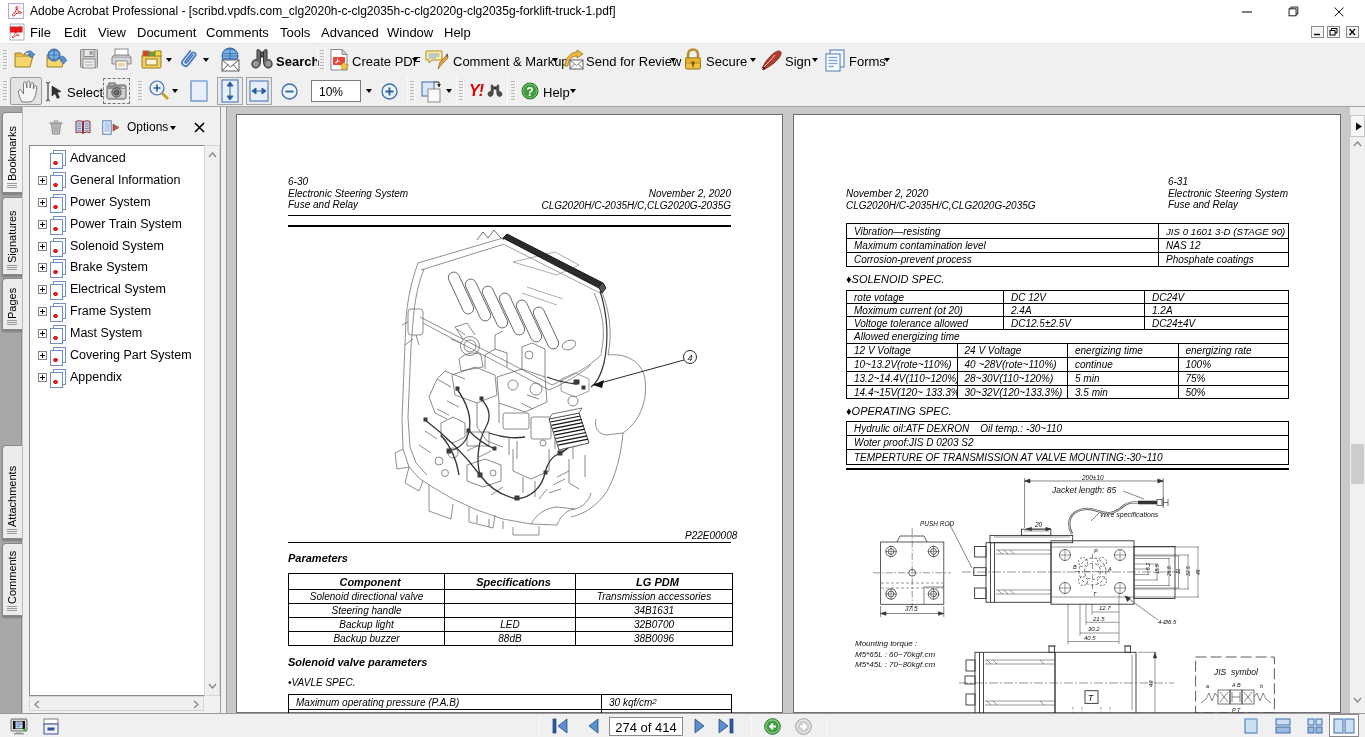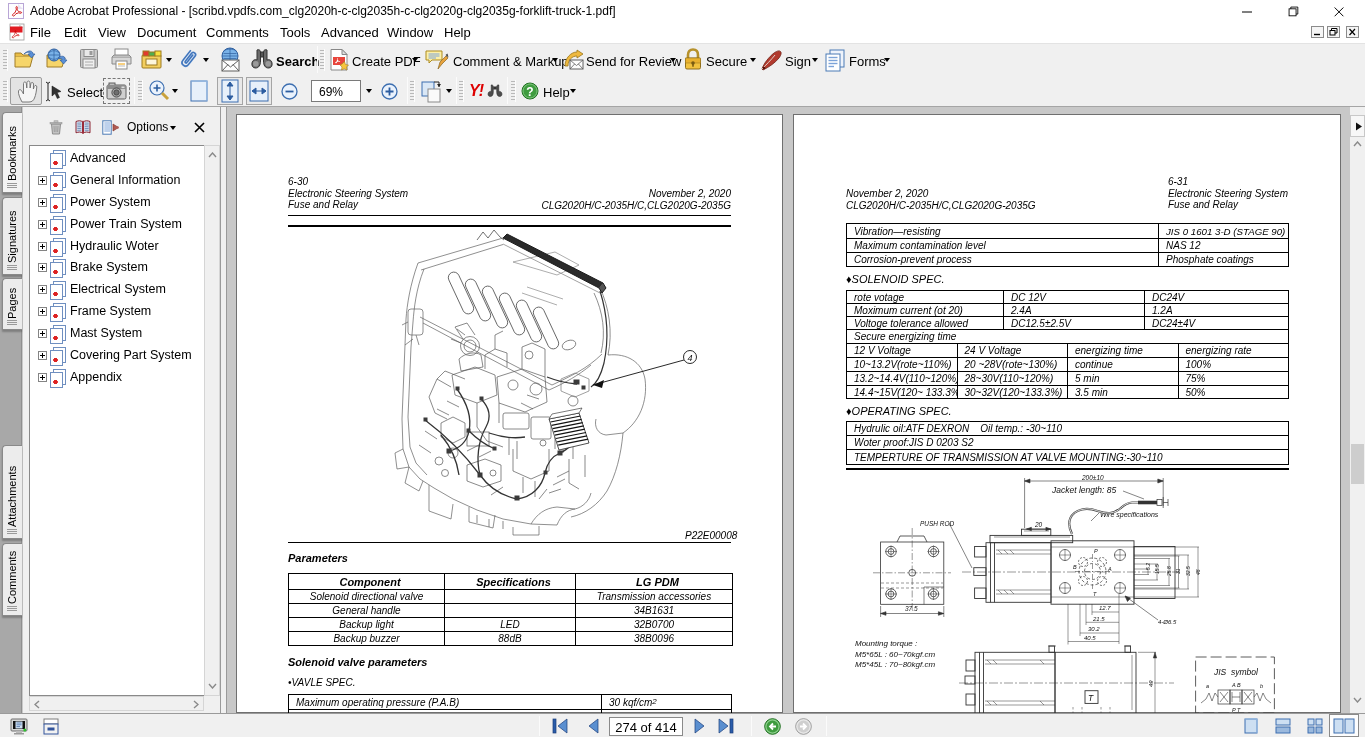--- a/index.html
+++ b/index.html
@@ -263,21 +263,21 @@
     <div class="abs" style="left:246px;top:2px;width:26px;height:28px;background:#e9e9e9;border:1px solid #a5a5a5"></div>
     <svg class="abs" style="left:249px;top:5px" width="20" height="22" viewBox="0 0 20 22">
       <rect x="1" y="1" width="18" height="20" fill="#e7f0fa" stroke="#3c6eb0"></rect>
       <path d="M3 11 L17 11 M3 11 L7 8 L7 14 Z M17 11 L13 8 L13 14 Z" stroke="#2c5da0" fill="#2c5da0" stroke-width="1"></path>
     </svg>
     <svg class="abs" style="left:281px;top:8px" width="17" height="17" viewBox="0 0 17 17">
       <circle cx="8.5" cy="8.5" r="7.5" fill="#eaf2fc" stroke="#3c6eb0" stroke-width="1.3"></circle>
       <line x1="4.5" y1="8.5" x2="12.5" y2="8.5" stroke="#2c5da0" stroke-width="1.8"></line>
     </svg>
     <div class="abs" style="left:311px;top:5px;width:50px;height:22px;background:#fff;border:1px solid #7a7a7a"></div>
-    <div class="abs" style="left:319px;top:10px;font-size:12px">69%</div>
+    <div class="abs" style="left:319px;top:10px;font-size:12px">10%</div>
     <div class="dar" style="left:366px"></div>
     <svg class="abs" style="left:381px;top:8px" width="17" height="17" viewBox="0 0 17 17">
       <circle cx="8.5" cy="8.5" r="7.5" fill="#eaf2fc" stroke="#3c6eb0" stroke-width="1.3"></circle>
       <path d="M4.5 8.5 L12.5 8.5 M8.5 4.5 L8.5 12.5" stroke="#2c5da0" stroke-width="1.8"></path>
     </svg>
     <div class="vsep" style="left:407px"></div>
     <div class="grip" style="left:410px"></div>
     <svg class="abs" style="left:420px;top:5px" width="24" height="24" viewBox="0 0 24 24">
       <rect x="2" y="2" width="12" height="14" fill="#d9e7f6" stroke="#3c6eb0"></rect>
       <rect x="8" y="9" width="12" height="13" fill="#fafafa" stroke="#8a8a8a"></rect>
@@ -361,21 +361,21 @@
             <span class="blbl">Power System</span>
           </div>
         <div class="trow" style="top:69px">
             <span class="pb"></span>
             <span class="bic"></span>
             <span class="blbl">Power Train System</span>
           </div>
         <div class="trow" style="top:91px">
             <span class="pb"></span>
             <span class="bic"></span>
-            <span class="blbl">Hydraulic Woter</span>
+            <span class="blbl">Solenoid System</span>
           </div>
         <div class="trow" style="top:112px">
             <span class="pb"></span>
             <span class="bic"></span>
             <span class="blbl">Brake System</span>
           </div>
         <div class="trow" style="top:134px">
             <span class="pb"></span>
             <span class="bic"></span>
             <span class="blbl">Electrical System</span>
@@ -555,21 +555,21 @@
                 <td style="width:156px;text-align:center;font-weight:bold;font-size:11px">Component</td>
                 <td style="width:131px;text-align:center;font-weight:bold;font-size:11px">Specifications</td>
                 <td style="width:157px;text-align:center;font-weight:bold;font-size:11px">LG PDM</td>
               </tr>
           <tr style="height:14px">
                 <td class="c" style="font-size:10px">Solenoid directional valve</td>
                 <td class="c"></td>
                 <td class="c" style="font-size:10px">Transmission accessories</td>
               </tr>
           <tr style="height:14px">
-                <td class="c" style="font-size:10px">General handle</td>
+                <td class="c" style="font-size:10px">Steering handle</td>
                 <td class="c"></td>
                 <td class="c" style="font-size:10px">34B1631</td>
               </tr>
           <tr style="height:14px">
                 <td class="c" style="font-size:10px">Backup light</td>
                 <td class="c" style="font-size:10px">LED</td>
                 <td class="c" style="font-size:10px">32B0700</td>
               </tr>
           <tr style="height:14px">
                 <td class="c" style="font-size:10px">Backup buzzer</td>
@@ -628,31 +628,31 @@
           <tr style="height:13px">
                 <td style="font-size:10px">Voltoge tolerance allowed</td>
                 <td style="font-size:10px">DC12.5±2.5V</td>
                 <td style="font-size:10px">DC24±4V</td>
               </tr>
         </tbody>
           </table>
         <table class="t" style="left:52px;top:214px;width:443px">
           <tbody>
               <tr style="height:14px">
-                <td colspan="4" style="font-size:10px">Secure energizing time</td>
+                <td colspan="4" style="font-size:10px">Allowed energizing time</td>
               </tr>
           <tr style="height:14px">
                 <td style="width:105px;font-size:10px">12 V Voltage</td>
                 <td style="width:126px;font-size:10px">24 V Voltage</td>
                 <td style="width:137px;font-size:10px">energizing time</td>
                 <td style="font-size:10px">energizing rate</td>
               </tr>
           <tr style="height:14px">
                 <td style="font-size:10px">10~13.2V(rote~110%)</td>
-                <td style="font-size:10px">20 ~28V(rote~130%)</td>
+                <td style="font-size:10px">40 ~28V(rote~110%)</td>
                 <td style="font-size:10px">continue</td>
                 <td style="font-size:10px">100%</td>
               </tr>
           <tr style="height:14px">
                 <td style="font-size:10px">13.2~14.4V(110~120%)</td>
                 <td style="font-size:10px">28~30V(110~120%)</td>
                 <td style="font-size:10px">5 min</td>
                 <td style="font-size:10px">75%</td>
               </tr>
           <tr style="height:13px">

